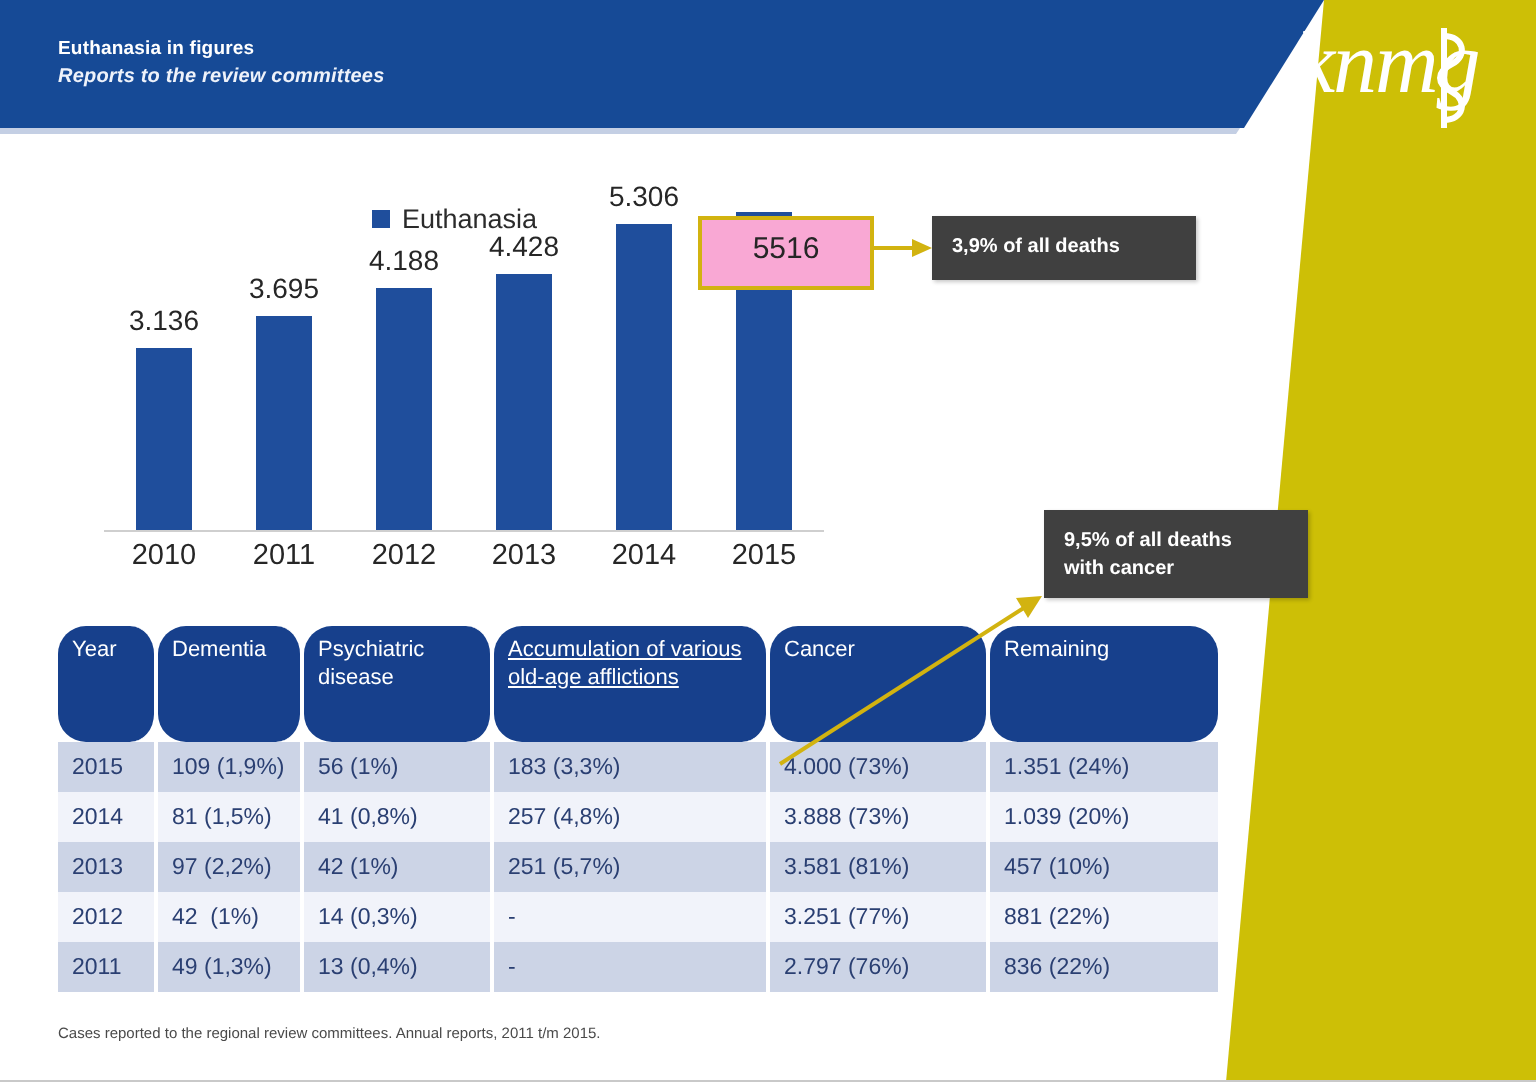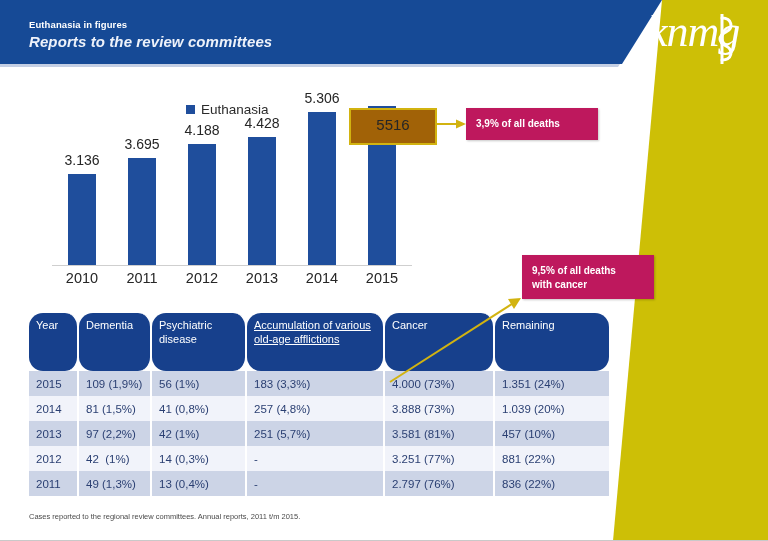--- a/index.html
+++ b/index.html
@@ -34,21 +34,21 @@
   .header-underline.clip{
     clip-path:polygon(0 0, 620px 0, 618px 3px, 0 3px);
   }
   .hdr-title{
     position:absolute;left:29px;top:19px;
     color:#ffffff;font-size:9.5px;font-weight:bold;
     letter-spacing:.1px;z-index:3;white-space:nowrap;
   }
   .hdr-sub{
     position:absolute;left:29px;top:33px;
-    color:#eef2fa;font-size:15px;font-style:italic;font-weight:bold;
+    color:#eef2fa;font-size:10px;font-style:italic;font-weight:bold;
     letter-spacing:.1px;z-index:3;white-space:nowrap;
   }
   .logo{
     position:absolute;left:648px;top:8px;width:110px;height:56px;z-index:4;
   }
   .logo-text{
     position:absolute;left:0;top:2px;
     font-family:"Liberation Serif", serif;
     font-style:italic;font-size:44px;color:#ffffff;
     letter-spacing:-1px;line-height:1;
@@ -75,30 +75,30 @@
     text-align:center;
   }
   .xtick{
     position:absolute;top:206px;font-size:14.5px;color:#262626;
     width:60px;text-align:center;
   }
 
   
   .value-box{
     position:absolute;left:349px;top:108px;width:84px;height:33px;
-    border:2.5px solid #d2b310;background:#a16207;z-index:5;
+    border:2.5px solid #d2b310;background:#f9a8d4;z-index:5;
   }
   .value-box span{
     display:block;text-align:center;line-height:29px;
     font-size:15px;color:#262626;
   }
 
   
   .callout{
-    position:absolute;background:#be185d;color:#ffffff;
+    position:absolute;background:#404040;color:#ffffff;
     font-size:10px;font-weight:bold;z-index:5;
     box-shadow:1px 1px 2px rgba(0,0,0,.22);
     box-sizing:border-box;
   }
   .callout-1{left:466px;top:108px;width:132px;height:32px;padding:10px 0 0 10px;}
   .callout-2{left:522px;top:255px;width:132px;height:44px;padding:9px 0 0 10px;line-height:14px;}
 
   .arrow-svg{position:absolute;left:0;top:0;width:768px;height:541px;z-index:4;pointer-events:none;}
 
   

